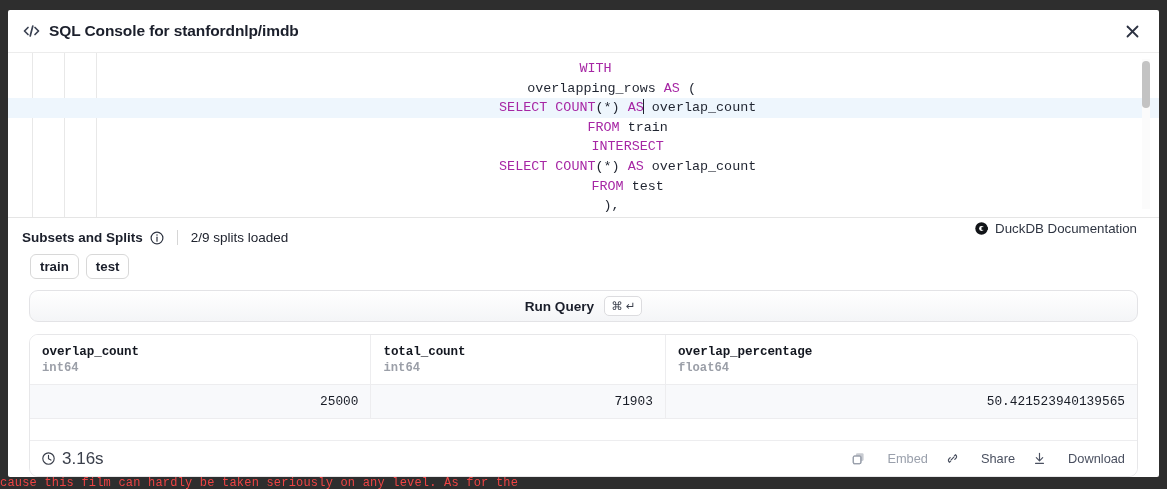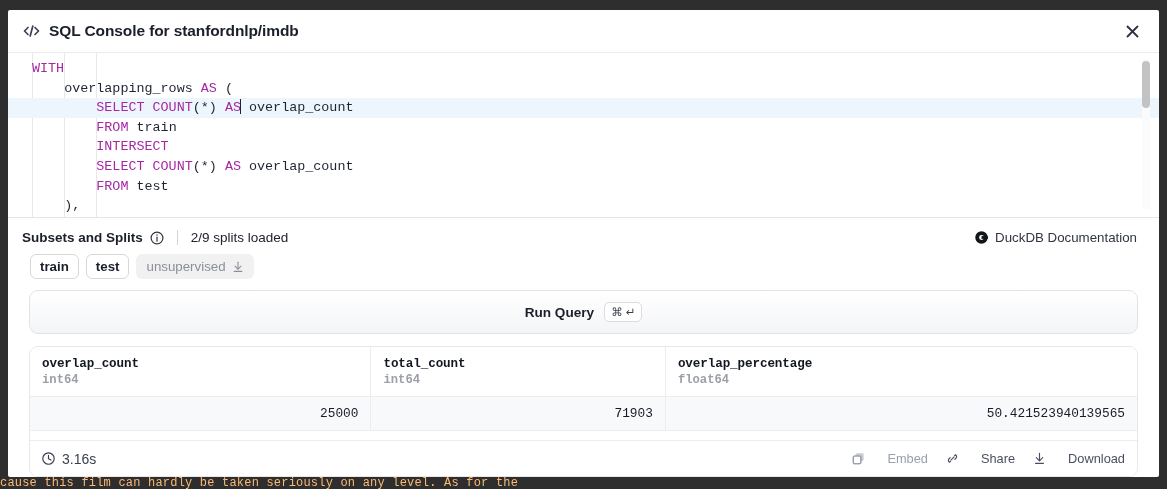--- a/index.html
+++ b/index.html
@@ -24,21 +24,21 @@
     overflow: hidden;
   }
   .behind-text {
     position: absolute;
     left: 0;
     top: 476px;
     width: 1167px;
     font-family: "Liberation Mono", monospace;
     font-size: 12px;
     letter-spacing: 0.2px;
-    color: #fdba74;
+    color: #ef4444;
     white-space: nowrap;
     user-select: none;
   }
 
   
   .modal {
     position: absolute;
     left: 8px;
     top: 10px;
     width: 1151px;
@@ -105,20 +105,21 @@
     font-family: "Liberation Mono", monospace;
     font-size: 13.4px;
     line-height: 19.6px;
     color: #1f2430;
     white-space: pre;
   }
   .code-line {
     position: relative;
     height: 19.6px;
     padding-left: 24px;
+    text-align: center;
   }
   .code-line.active {
     background: #eef6fd;
   }
   
   .guide {
     position: absolute;
     top: 0;
     width: 1px;
     height: 100%;
@@ -186,21 +187,21 @@
     background: #d6d6d6;
     margin: 0 13px;
   }
   .splits-loaded {
     font-size: 13.5px;
     color: #20242f;
   }
   .duckdb-link {
     position: absolute;
     right: 22px;
-    top: 12px;
+    top: 3px;
     display: flex;
     align-items: center;
     font-size: 13.3px;
     color: #2f3542;
     cursor: pointer;
   }
   .duckdb-icon {
     width: 13px;
     height: 13px;
     margin-right: 7px;
@@ -250,21 +251,21 @@
     justify-content: center;
   }
 
   
   .run-wrap {
     flex: 0 0 auto;
     padding: 11px 21px 0 21px;
   }
   .run-btn {
     width: 100%;
-    height: 44px;
+    height: 32px;
     border: 1px solid #e3e3e6;
     border-radius: 9px;
     background: linear-gradient(180deg, #ffffff 0%, #f4f5f7 100%);
     display: flex;
     align-items: center;
     justify-content: center;
     gap: 10px;
     cursor: pointer;
   }
   .run-label {
@@ -346,21 +347,21 @@
     display: flex;
     align-items: center;
     padding: 0 12px;
     background: #ffffff;
     border-top: 1px solid #ededef;
   }
   .timing {
     display: flex;
     align-items: center;
     gap: 7px;
-    font-size: 14px;
+    font-size: 17px;
     color: #3a3f4b;
   }
   .footer-actions {
     margin-left: auto;
     display: flex;
     align-items: center;
     gap: 18px;
   }
   .footer-action {
     display: flex;
@@ -440,30 +441,20 @@
       <span>DuckDB Documentation</span>
     </span>
   </div>
 
   <div class="chips-row" id="chips-row">
       <span class="chip selected">
         <span>train</span>
       </span>
       <span class="chip selected">
         <span>test</span>
-      </span>
-      <span class="chip muted">
-        <span>unsupervised</span>
-        <span class="dl-icon">
-          <svg width="12" height="12" viewBox="0 0 12 12" fill="none" stroke="currentColor" stroke-width="1.1" stroke-linecap="round" stroke-linejoin="round">
-            <polyline points="3,5.2 6,8.2 9,5.2"></polyline>
-            <line x1="6" y1="1.3" x2="6" y2="8"></line>
-            <line x1="2.2" y1="10.4" x2="9.8" y2="10.4"></line>
-          </svg>
-        </span>
       </span>
     </div>
 
   <div class="run-wrap">
     <div class="run-btn">
       <span class="run-label">Run Query</span>
       <span class="kbd">
         <span>⌘</span>
         <span>↵</span>
       </span>

